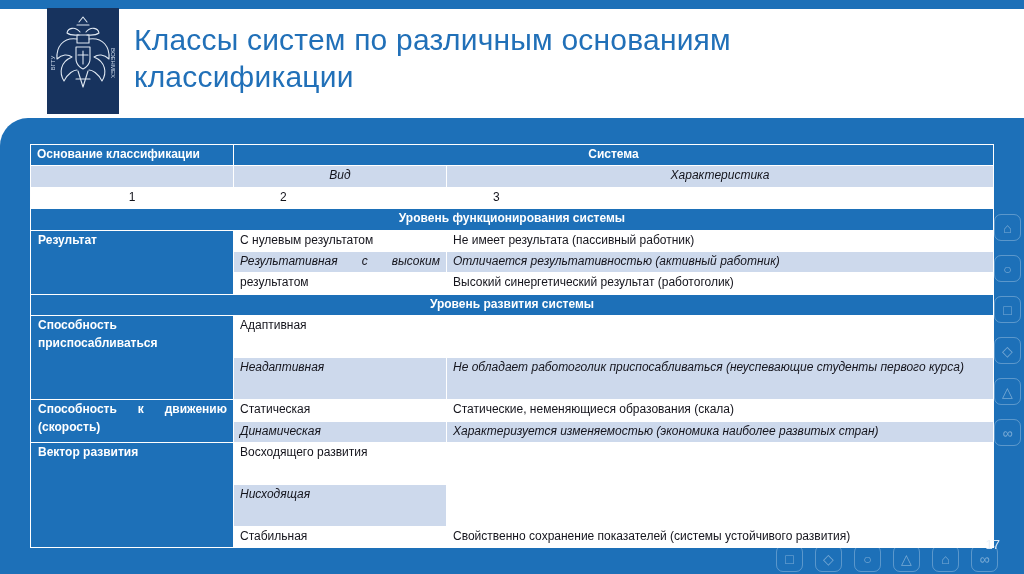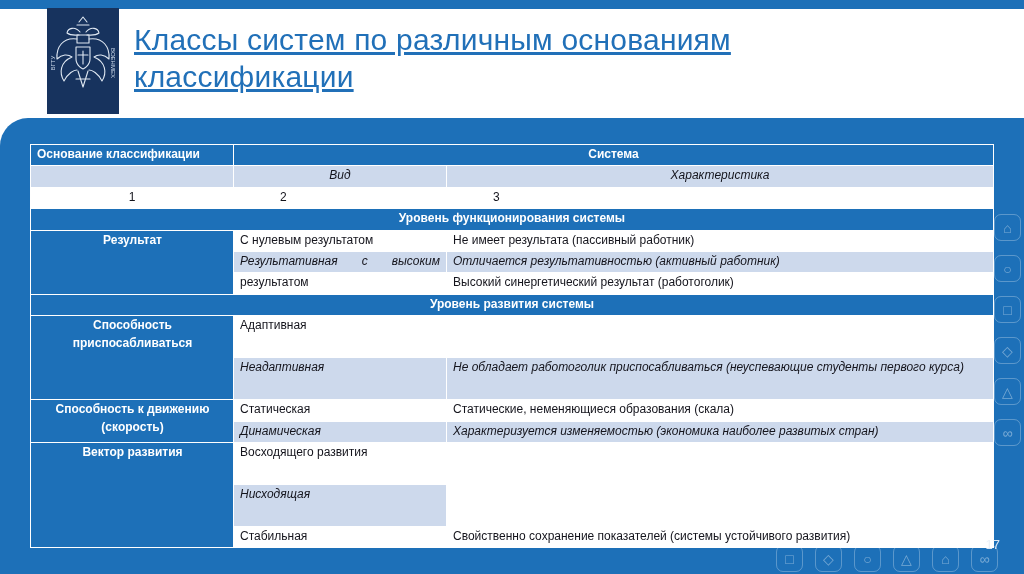--- a/index.html
+++ b/index.html
@@ -8,21 +8,21 @@
 
   .slide { position:relative; width:1024px; height:574px; background:#ffffff; overflow:hidden; }
 
   .top-strip { position:absolute; top:0; left:0; width:100%; height:9px; background:#1d70b8; }
 
   .logo { position:absolute; left:47px; top:8px; width:72px; height:106px; }
   .logo svg { display:block; width:100%; height:100%; }
 
   .title { position:absolute; left:134px; top:22px; width:790px;
            font-size:30px; line-height:1.22; font-weight:400;
-           color:#2170b8; letter-spacing:.2px;text-decoration:underline; }
+           color:#2170b8; letter-spacing:.2px; }
 
   .panel { position:absolute; left:0; top:118px; width:1024px; height:456px;
            background:#1d70b8; border-top-left-radius:28px; }
 
   
   .tbl { position:absolute; left:30px; top:26px; width:964px;
          display:grid; grid-template-columns:202px 212px 1fr;
          gap:1px; background:#ffffff; border:1px solid #ffffff;
          font-size:12px; line-height:1.45; color:#14141c; }
   .cell { background:#ffffff; padding:1px 6px 2px 6px; min-height:20px; }
@@ -36,21 +36,21 @@
   .vc.center{ justify-content:center; }
   .col1  { grid-column:1; }
   .c2    { grid-column:2; }
   .c3    { grid-column:3; }
   .span2 { grid-column:2 / 4; }
   .span3 { grid-column:1 / 4; }
   .h2    { min-height:41px; }
   .just  { text-align:justify; }
   .stretch { text-align:justify; text-align-last:justify; }
   .numpad { padding-left:46px; }
-  .label { padding-left:7px;text-align:center; }
+  .label { padding-left:7px; }
 
   
   .wm-right { position:absolute; right:3px; top:96px; display:flex; flex-direction:column; gap:14px; }
   .wm-bottom { position:absolute; right:26px; bottom:2px; display:flex; gap:12px; }
   .wm-tile { width:27px; height:27px; border:1.5px solid rgba(255,255,255,.28); border-radius:7px;
              display:flex; align-items:center; justify-content:center;
              color:rgba(255,255,255,.40); font-size:14px; }
 
   .page-number { position:absolute; right:24px; bottom:22px; z-index:2;
                  font-size:13px; color:rgba(233,240,248,.92); }

